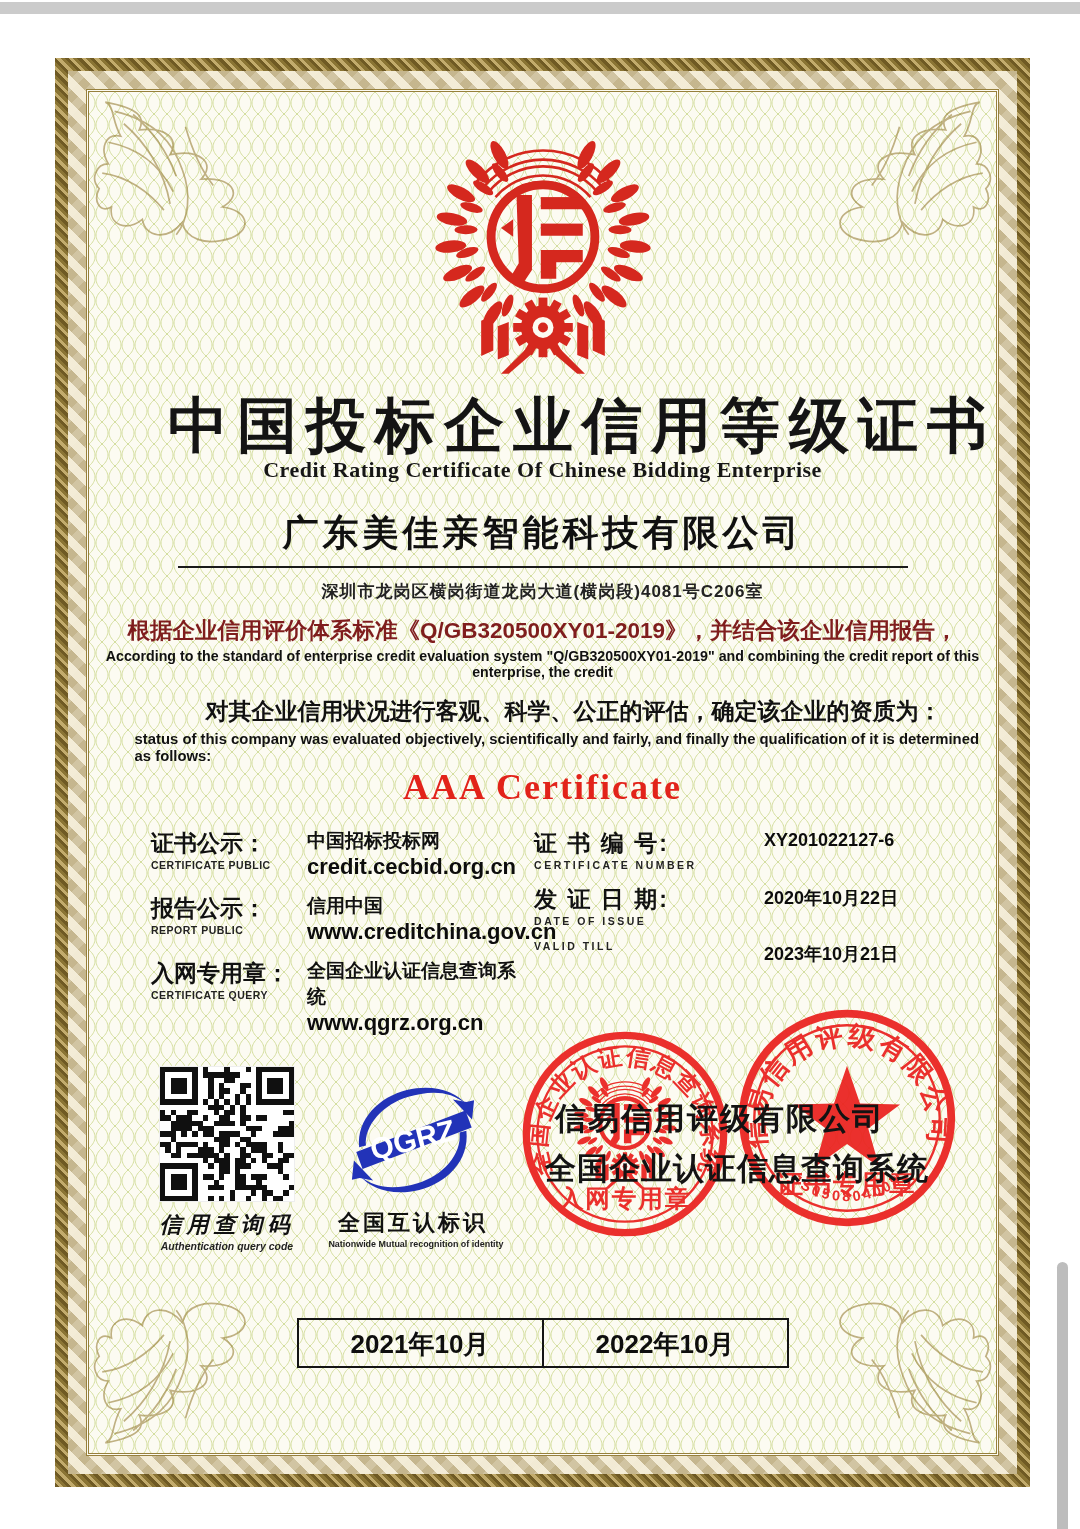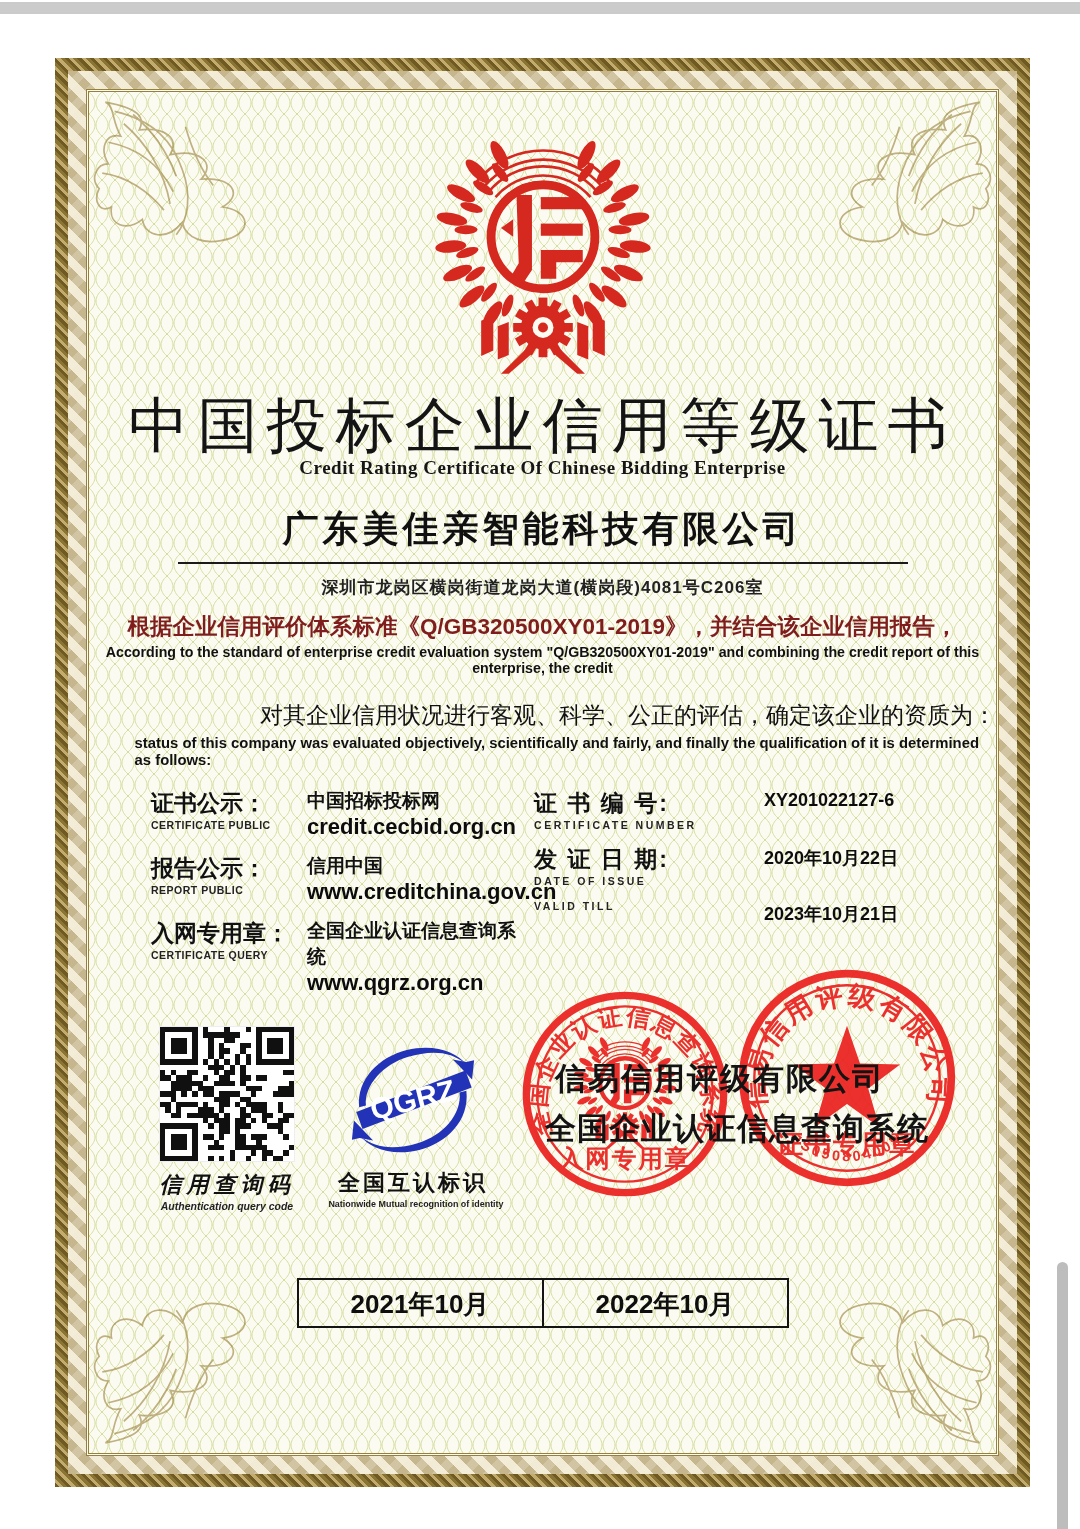--- a/index.html
+++ b/index.html
@@ -22,31 +22,31 @@
   .mesh { position:absolute; left:0; top:0; width:100%; height:100%; }
   .content { position:relative; z-index:2; }
   .corner { position:absolute; width:185px; height:185px; z-index:1; opacity:.8; }
   .corner.tl { left:4px;  top:4px; }
   .corner.tr { right:4px; top:4px;    transform:scaleX(-1); }
   .corner.bl { left:4px;  bottom:4px; transform:scaleY(-1); }
   .corner.br { right:4px; bottom:4px; transform:scale(-1,-1); }
 
   
   .emblem-wrap { margin:30px auto 0; width:238px; height:254px; color:#d5281e; }
-  .title-cn { margin-top:14px; font-size:60px; font-weight:400; letter-spacing:9px;
-              color:#141414; line-height:1.05; white-space:nowrap; }
-  .title-en { font-family:"Liberation Serif", serif; font-size:19px; font-weight:bold;
+  .title-cn { margin-top:14px; font-size:60px; font-weight:700; letter-spacing:9px;
+              color:#141414; line-height:1.05; white-space:nowrap;text-align:right; }
+  .title-en { font-family:"Liberation Serif", serif; font-size:22px; font-weight:bold;
               color:#161616; letter-spacing:.5px; white-space:nowrap; }
   .company  { margin-top:26px; font-size:36px; font-weight:700; letter-spacing:4px; color:#101010; }
   .divider  { width:730px; height:2px; background:#1a1a1a; margin:8px auto 0; }
   .address  { margin-top:12px; font-size:17px; font-weight:600; color:#222; letter-spacing:1px; }
 
   .p1cn { margin-top:12px; font-size:22.5px; font-weight:700; color:#7f1d1d; }
   .p1en { margin-top:2px; font-size:14.5px; font-weight:700; color:#111; transform:scaleX(.98); }
-  .p2cn { margin-top:24px; font-size:23px; font-weight:400; color:#111; text-align:right; padding-left:62px; }
+  .p2cn { margin-top:16px; font-size:23px; font-weight:700; color:#111; text-align:center; padding-left:62px; }
   .p2en { margin-top:3px; font-size:15px; font-weight:700; color:#111; text-align:left; padding-left:46px; transform:scaleX(.99); transform-origin:left; }
 
   .grade-cn { margin-top:14px; font-family:"Liberation Serif", serif; font-size:90px; font-weight:900;
               color:#e2231a; line-height:1; letter-spacing:4px; }
   .grade-en { margin-top:2px; font-family:"Liberation Serif", serif; font-size:36px; font-weight:900;
               color:#e2231a; letter-spacing:2px; }
 
   
   .info { display:flex; margin:20px 30px 0 62px; text-align:left; }
   .info-col { display:flex; flex-direction:column; gap:13px; }
@@ -229,20 +229,21 @@
 
         <div class="company">广东美佳亲智能科技有限公司</div>
         <div class="divider"></div>
         <div class="address">深圳市龙岗区横岗街道龙岗大道(横岗段)4081号C206室</div>
 
         <div class="p1cn">根据企业信用评价体系标准《Q/GB320500XY01-2019》，并结合该企业信用报告，</div>
         <div class="p1en">According to the standard of enterprise credit evaluation system "Q/GB320500XY01-2019" and combining the credit report of this enterprise, the credit</div>
         <div class="p2cn">对其企业信用状况进行客观、科学、公正的评估，确定该企业的资质为：</div>
         <div class="p2en">status of this company was evaluated objectively, scientifically and fairly, and finally the qualification of it is determined as follows:</div>
 
+        <div class="grade-en">AAA Certificate</div>
 
         <div class="info">
           <div class="info-col left">
             <div class="irow">
               <div class="ilabel">
                       <div class="cn">证书公示：</div>
                       <div class="en">CERTIFICATE PUBLIC</div>
                     </div>
               <div class="ival">
                       <div class="l1">中国招标投标网</div>

